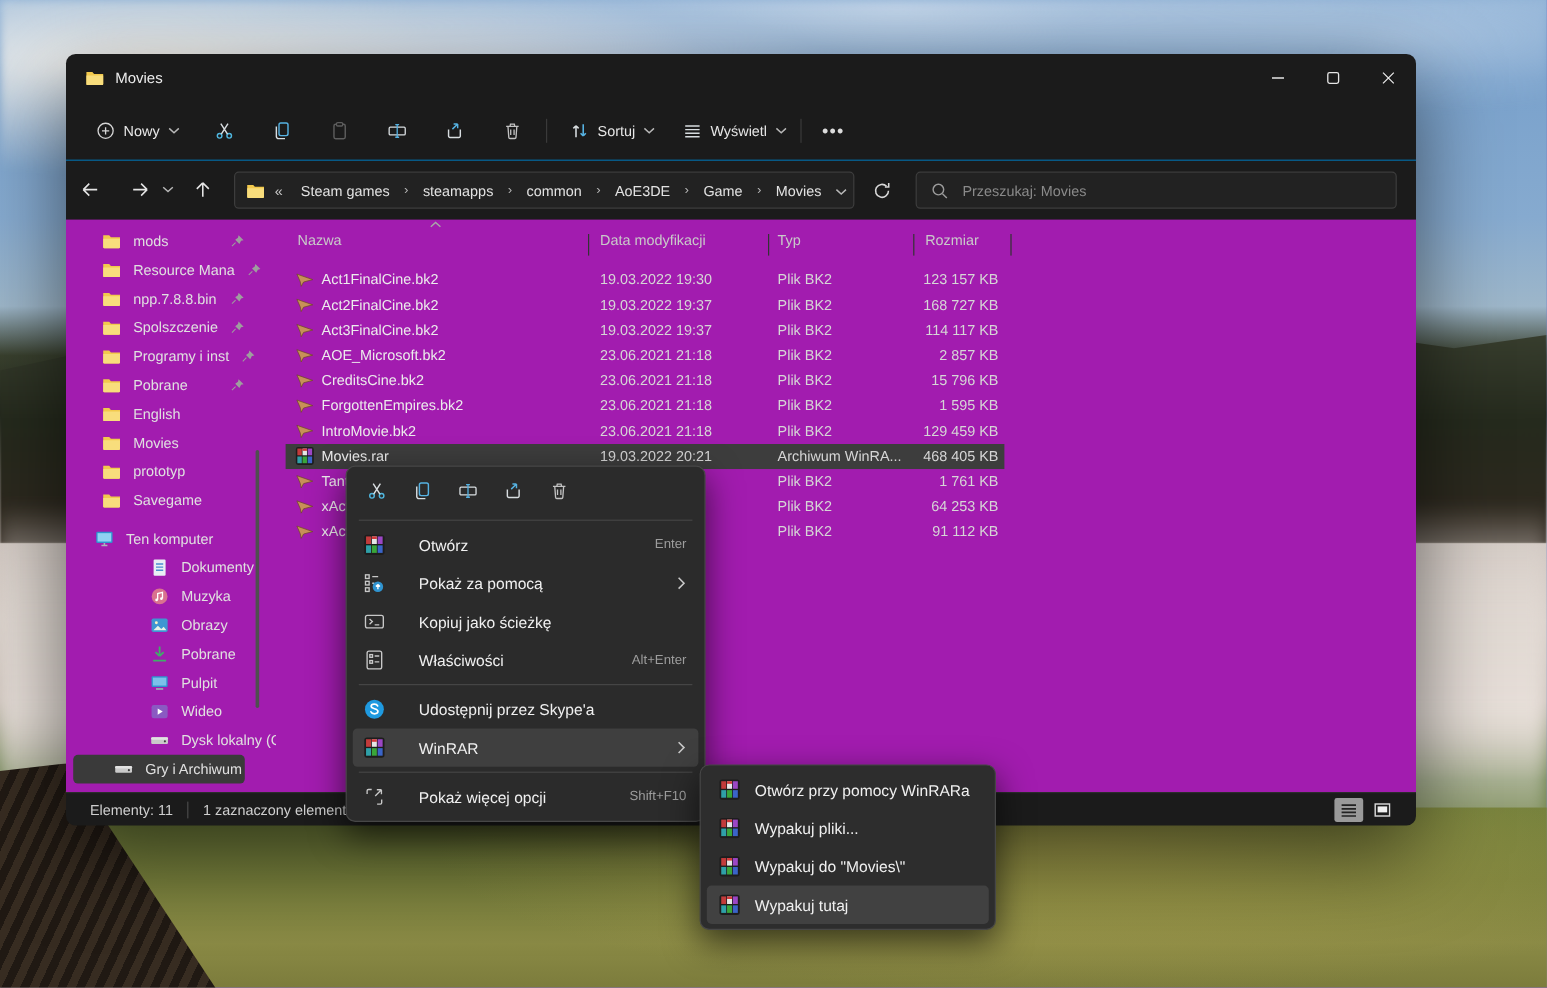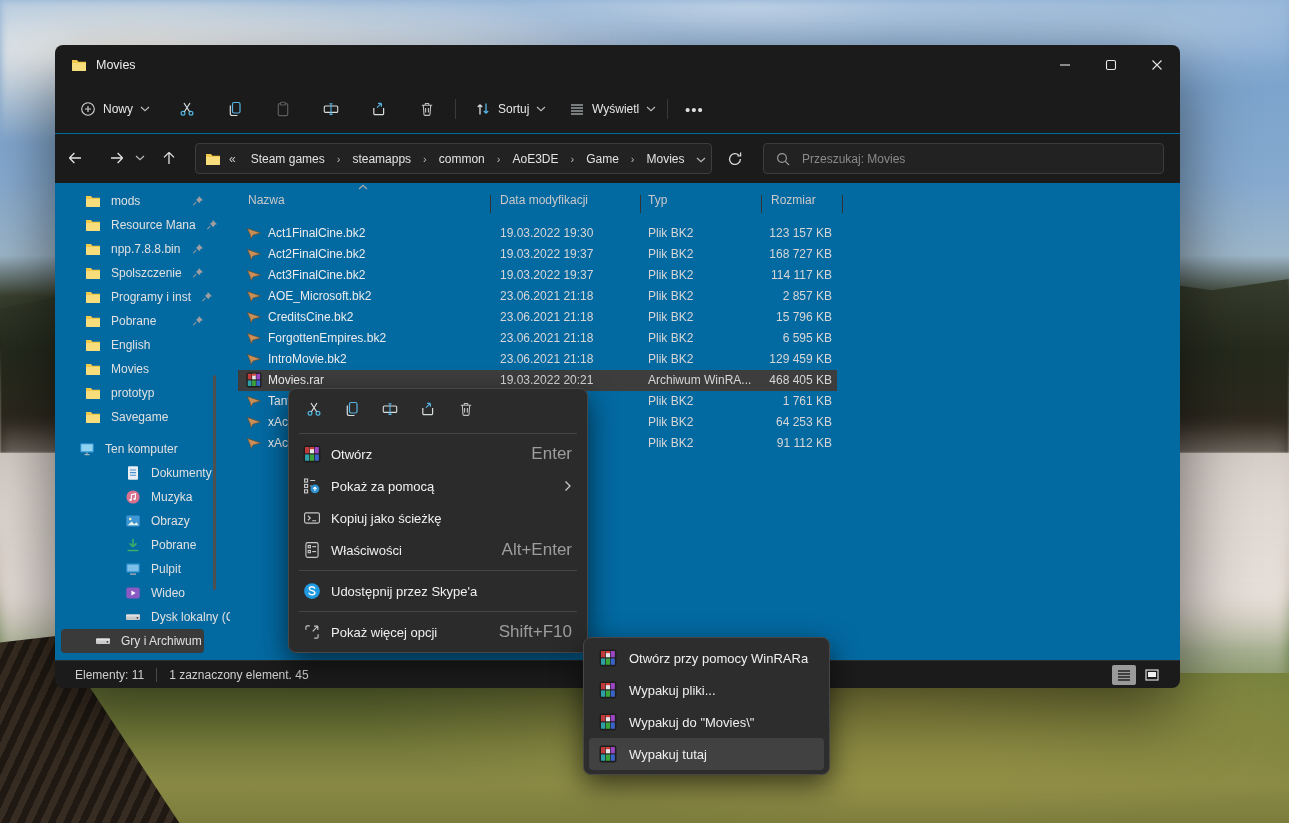--- a/index.html
+++ b/index.html
@@ -60,21 +60,21 @@
   .crumb-sep{color:#b8b8b8;font-size:11px;padding:0 1px;}
   .addr-overflow{color:#c8c8c8;padding:0 4px;}
   .addr-chev{margin-left:auto;}
   .refresh{position:absolute;left:663px;top:10px;width:34px;height:31px;display:flex;align-items:center;justify-content:center;}
   .searchbox{position:absolute;left:708px;top:10px;width:401px;height:31px;box-sizing:border-box;
     border:1px solid #3d3d3d;border-radius:4px;background:#222;display:flex;align-items:center;gap:9px;padding:0 11px;}
   .searchbox input{flex:1;background:transparent;border:none;outline:none;color:#e0e0e0;font-size:12px;font-family:inherit;}
   .searchbox input::placeholder{color:#8a8a8a;}
 
   
-  .main{position:absolute;left:0;top:138px;right:0;height:477px;background:#0369a1;}
+  .main{position:absolute;left:0;top:138px;right:0;height:477px;background:#a21caf;}
   .sidebar{position:absolute;left:0;top:0;width:175px;height:100%;padding-top:6px;box-sizing:border-box;}
   .side-item{height:24px;display:flex;align-items:center;gap:10px;padding-left:30px;color:#e0e0e0;white-space:nowrap;overflow:hidden;}
   .side-item .pin{margin-left:auto;margin-right:26px;}
   .side-item.sec{padding-left:24px;margin-top:8px;}
   .side-item.child{padding-left:40px;margin-left:30px;}
   .side-item.selected{background:#3a3a3a;border-radius:4px;margin-left:6px;margin-right:26px;padding-left:34px;}
   .side-scroll{position:absolute;left:158px;top:192px;width:3px;height:215px;background:#4f4f4f;border-radius:2px;}
 
   .filearea{position:absolute;left:175px;top:0;right:0;height:100%;}
   .cols{position:absolute;left:0;top:0;right:0;height:36px;}
@@ -98,24 +98,24 @@
   .view-toggles{position:absolute;right:16px;top:4px;display:flex;gap:4px;}
   .vt{width:24px;height:20px;display:flex;align-items:center;justify-content:center;border-radius:2px;}
   .vt.active{background:#9a9a9a;}
 
   
   .ctx{position:absolute;left:288px;top:388px;width:300px;box-sizing:border-box;background:#2b2b2b;
     border:1px solid #474747;border-radius:8px;box-shadow:0 10px 28px rgba(0,0,0,.6);z-index:50;padding-bottom:4px;}
   .ctx-strip{height:40px;display:flex;align-items:center;padding:0 6px;}
   .strip-btn{width:38px;height:30px;display:flex;align-items:center;justify-content:center;border-radius:4px;}
   .ctx-sep{height:1px;background:#454545;margin:4px 10px;}
-  .mi{height:32px;margin:0 5px;padding:0 10px 0 9px;display:flex;align-items:center;gap:10px;border-radius:4px;font-size:13px;color:#f0f0f0;}
+  .mi{height:32px;margin:0 5px;padding:0 10px 0 9px;display:flex;align-items:center;gap:28px;border-radius:4px;font-size:13px;color:#f0f0f0;}
   .mi.hl{background:#3f3f3f;}
   .mi .lab{flex:1;white-space:nowrap;}
-  .mi .sc{color:#9d9d9d;font-size:17px;}
+  .mi .sc{color:#9d9d9d;font-size:11px;}
 
   
   .sub{position:absolute;left:583px;top:637px;width:247px;box-sizing:border-box;background:#2d2d2d;
     border:1px solid #474747;border-radius:8px;box-shadow:0 10px 28px rgba(0,0,0,.6);z-index:60;padding:4px 0;}
   .si{height:32px;margin:0 5px;padding:0 10px;display:flex;align-items:center;gap:12px;border-radius:4px;font-size:13px;color:#f0f0f0;white-space:nowrap;}
   .si.hl{background:#414141;}
 </style>
 </head>
 <body>
 
@@ -643,21 +643,21 @@
           <span class="c-type">Plik BK2</span>
           <span class="c-size">15 796 KB</span>
         </div>
         <div class="row">
           <svg class="c-ico i i16">
               <use href="#s-bk2"></use>
             </svg>
           <span class="c-name">ForgottenEmpires.bk2</span>
           <span class="c-date">23.06.2021 21:18</span>
           <span class="c-type">Plik BK2</span>
-          <span class="c-size">6 595 KB</span>
+          <span class="c-size">1 595 KB</span>
         </div>
         <div class="row">
           <svg class="c-ico i i16">
               <use href="#s-bk2"></use>
             </svg>
           <span class="c-name">IntroMovie.bk2</span>
           <span class="c-date">23.06.2021 21:18</span>
           <span class="c-type">Plik BK2</span>
           <span class="c-size">129 459 KB</span>
         </div>
@@ -778,20 +778,29 @@
     <span class="lab">Właściwości</span>
     <span class="sc">Alt+Enter</span>
   </div>
   <div class="ctx-sep"></div>
   <div class="mi">
     <svg class="i i18">
         <use href="#s-skype"></use>
       </svg>
     <span class="lab">Udostępnij przez Skype'a</span>
   </div>
+  <div class="mi hl">
+    <svg class="i i18">
+        <use href="#s-winrar"></use>
+      </svg>
+    <span class="lab">WinRAR</span>
+    <svg class="i" style="width:8px;height:12px">
+        <use href="#s-arrowr"></use>
+      </svg>
+  </div>
   <div class="ctx-sep"></div>
   <div class="mi">
     <svg class="i i18">
         <use href="#s-moreopts"></use>
       </svg>
     <span class="lab">Pokaż więcej opcji</span>
     <span class="sc">Shift+F10</span>
   </div>
 </div>
 

